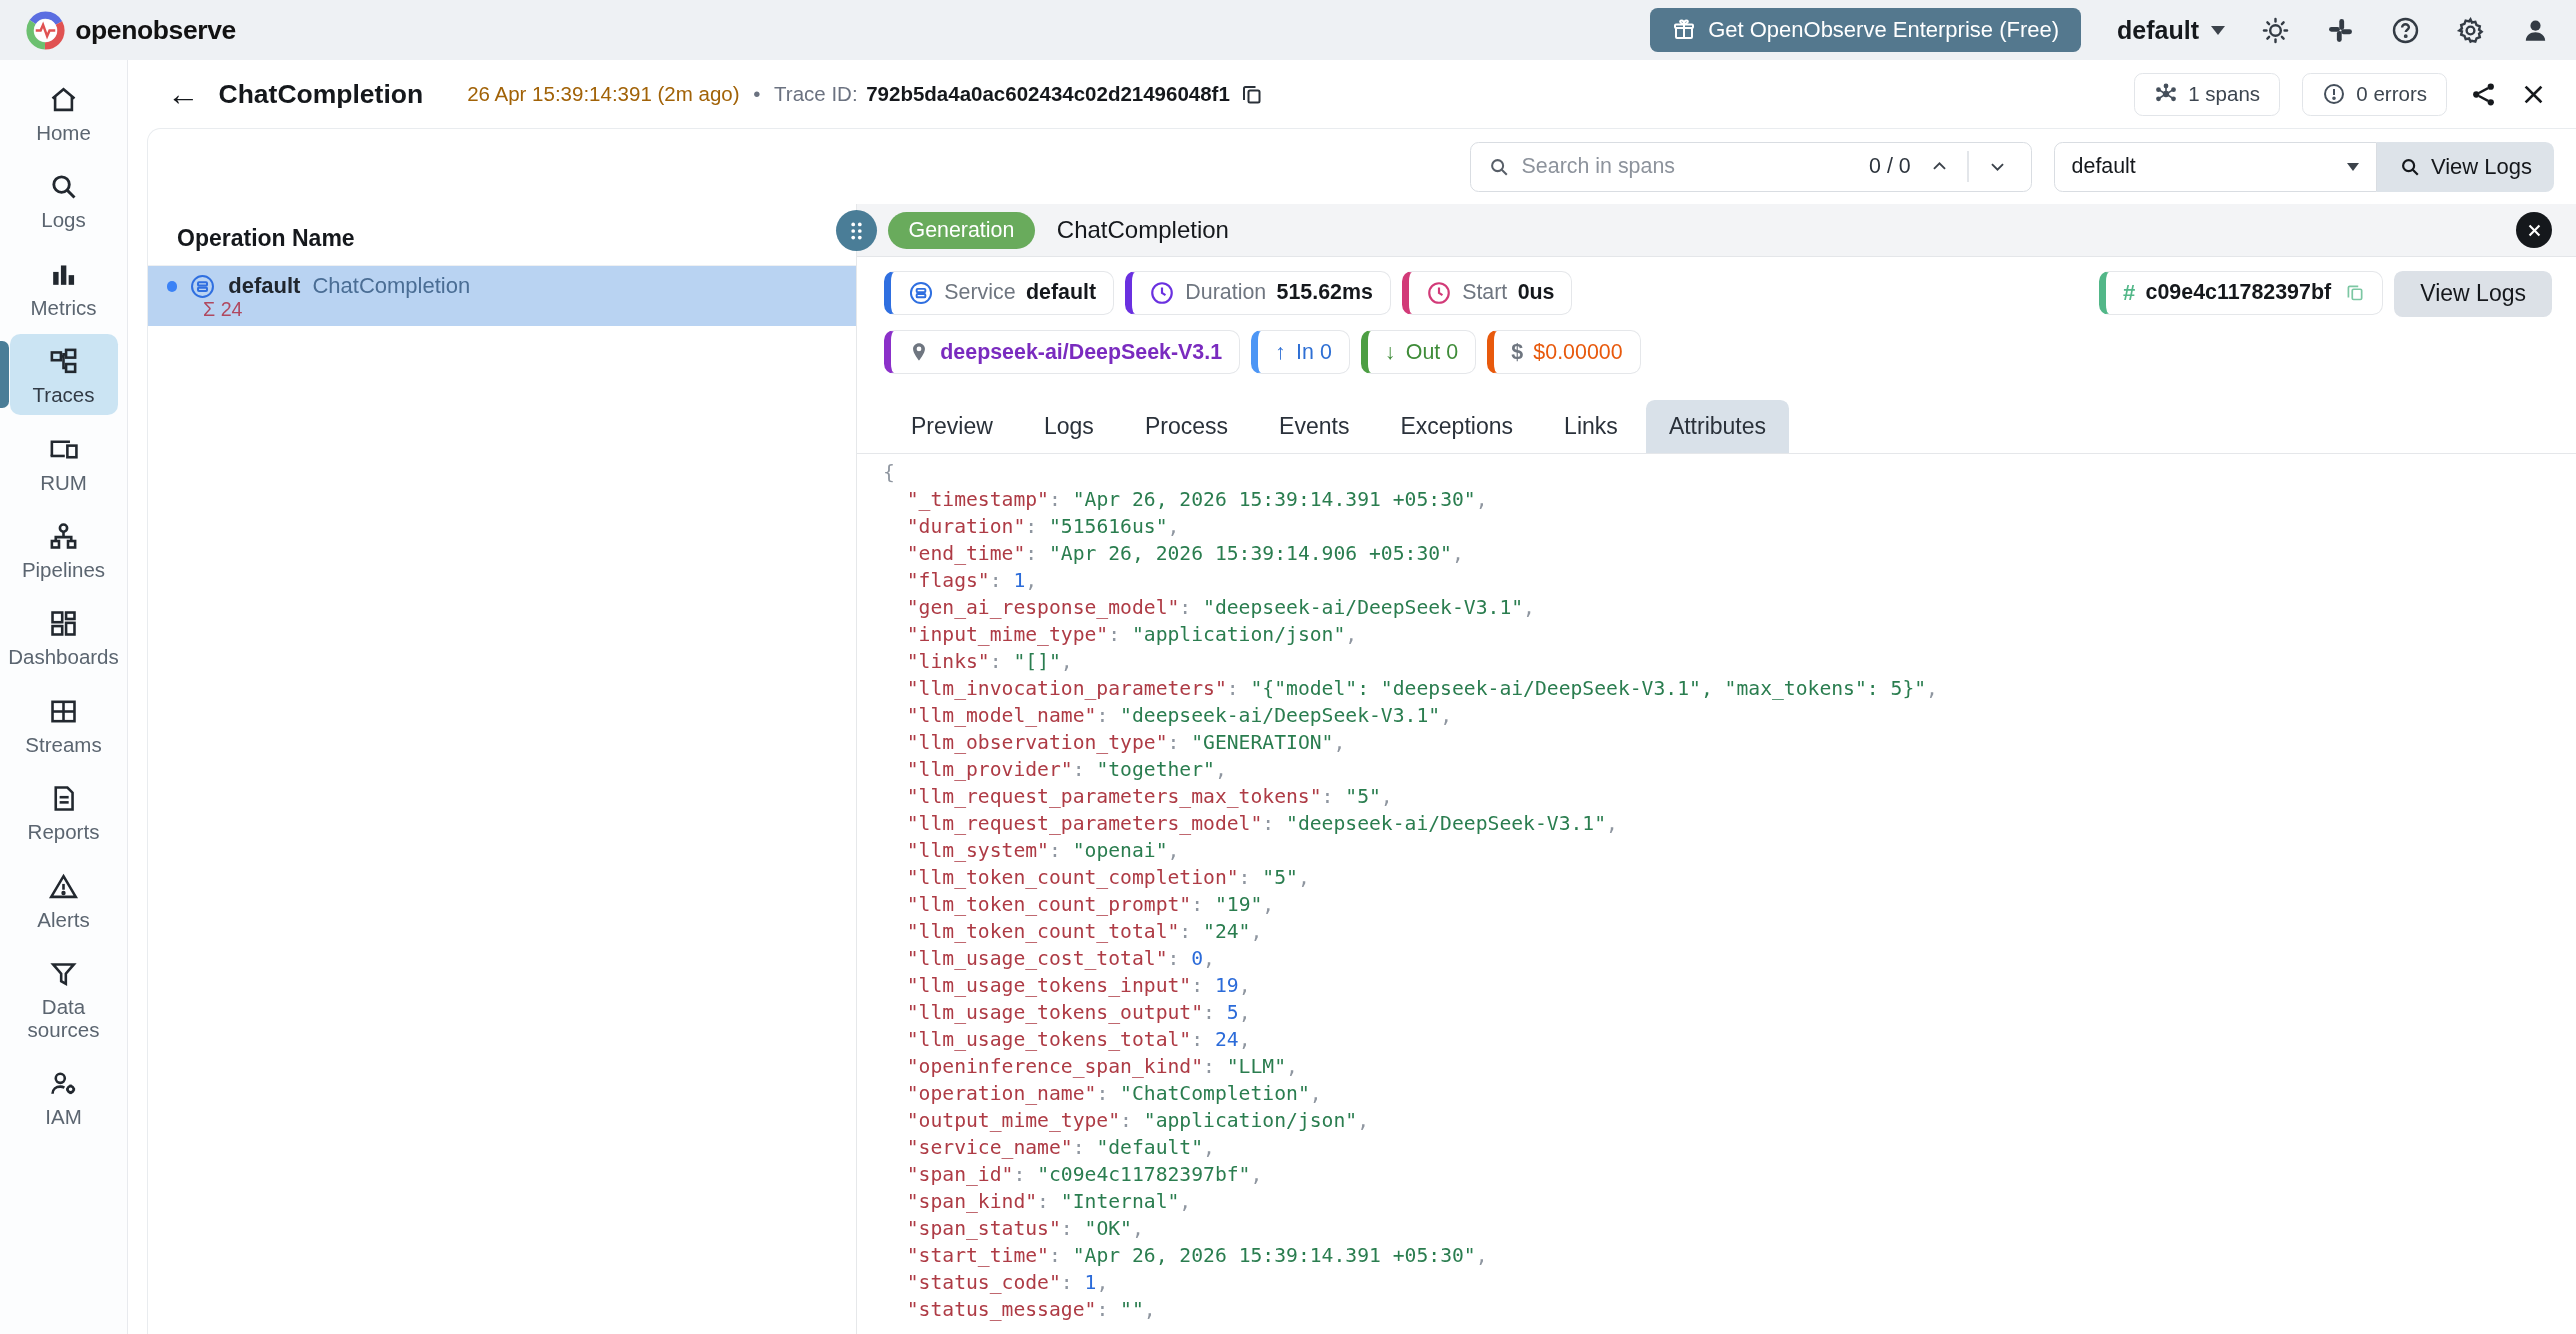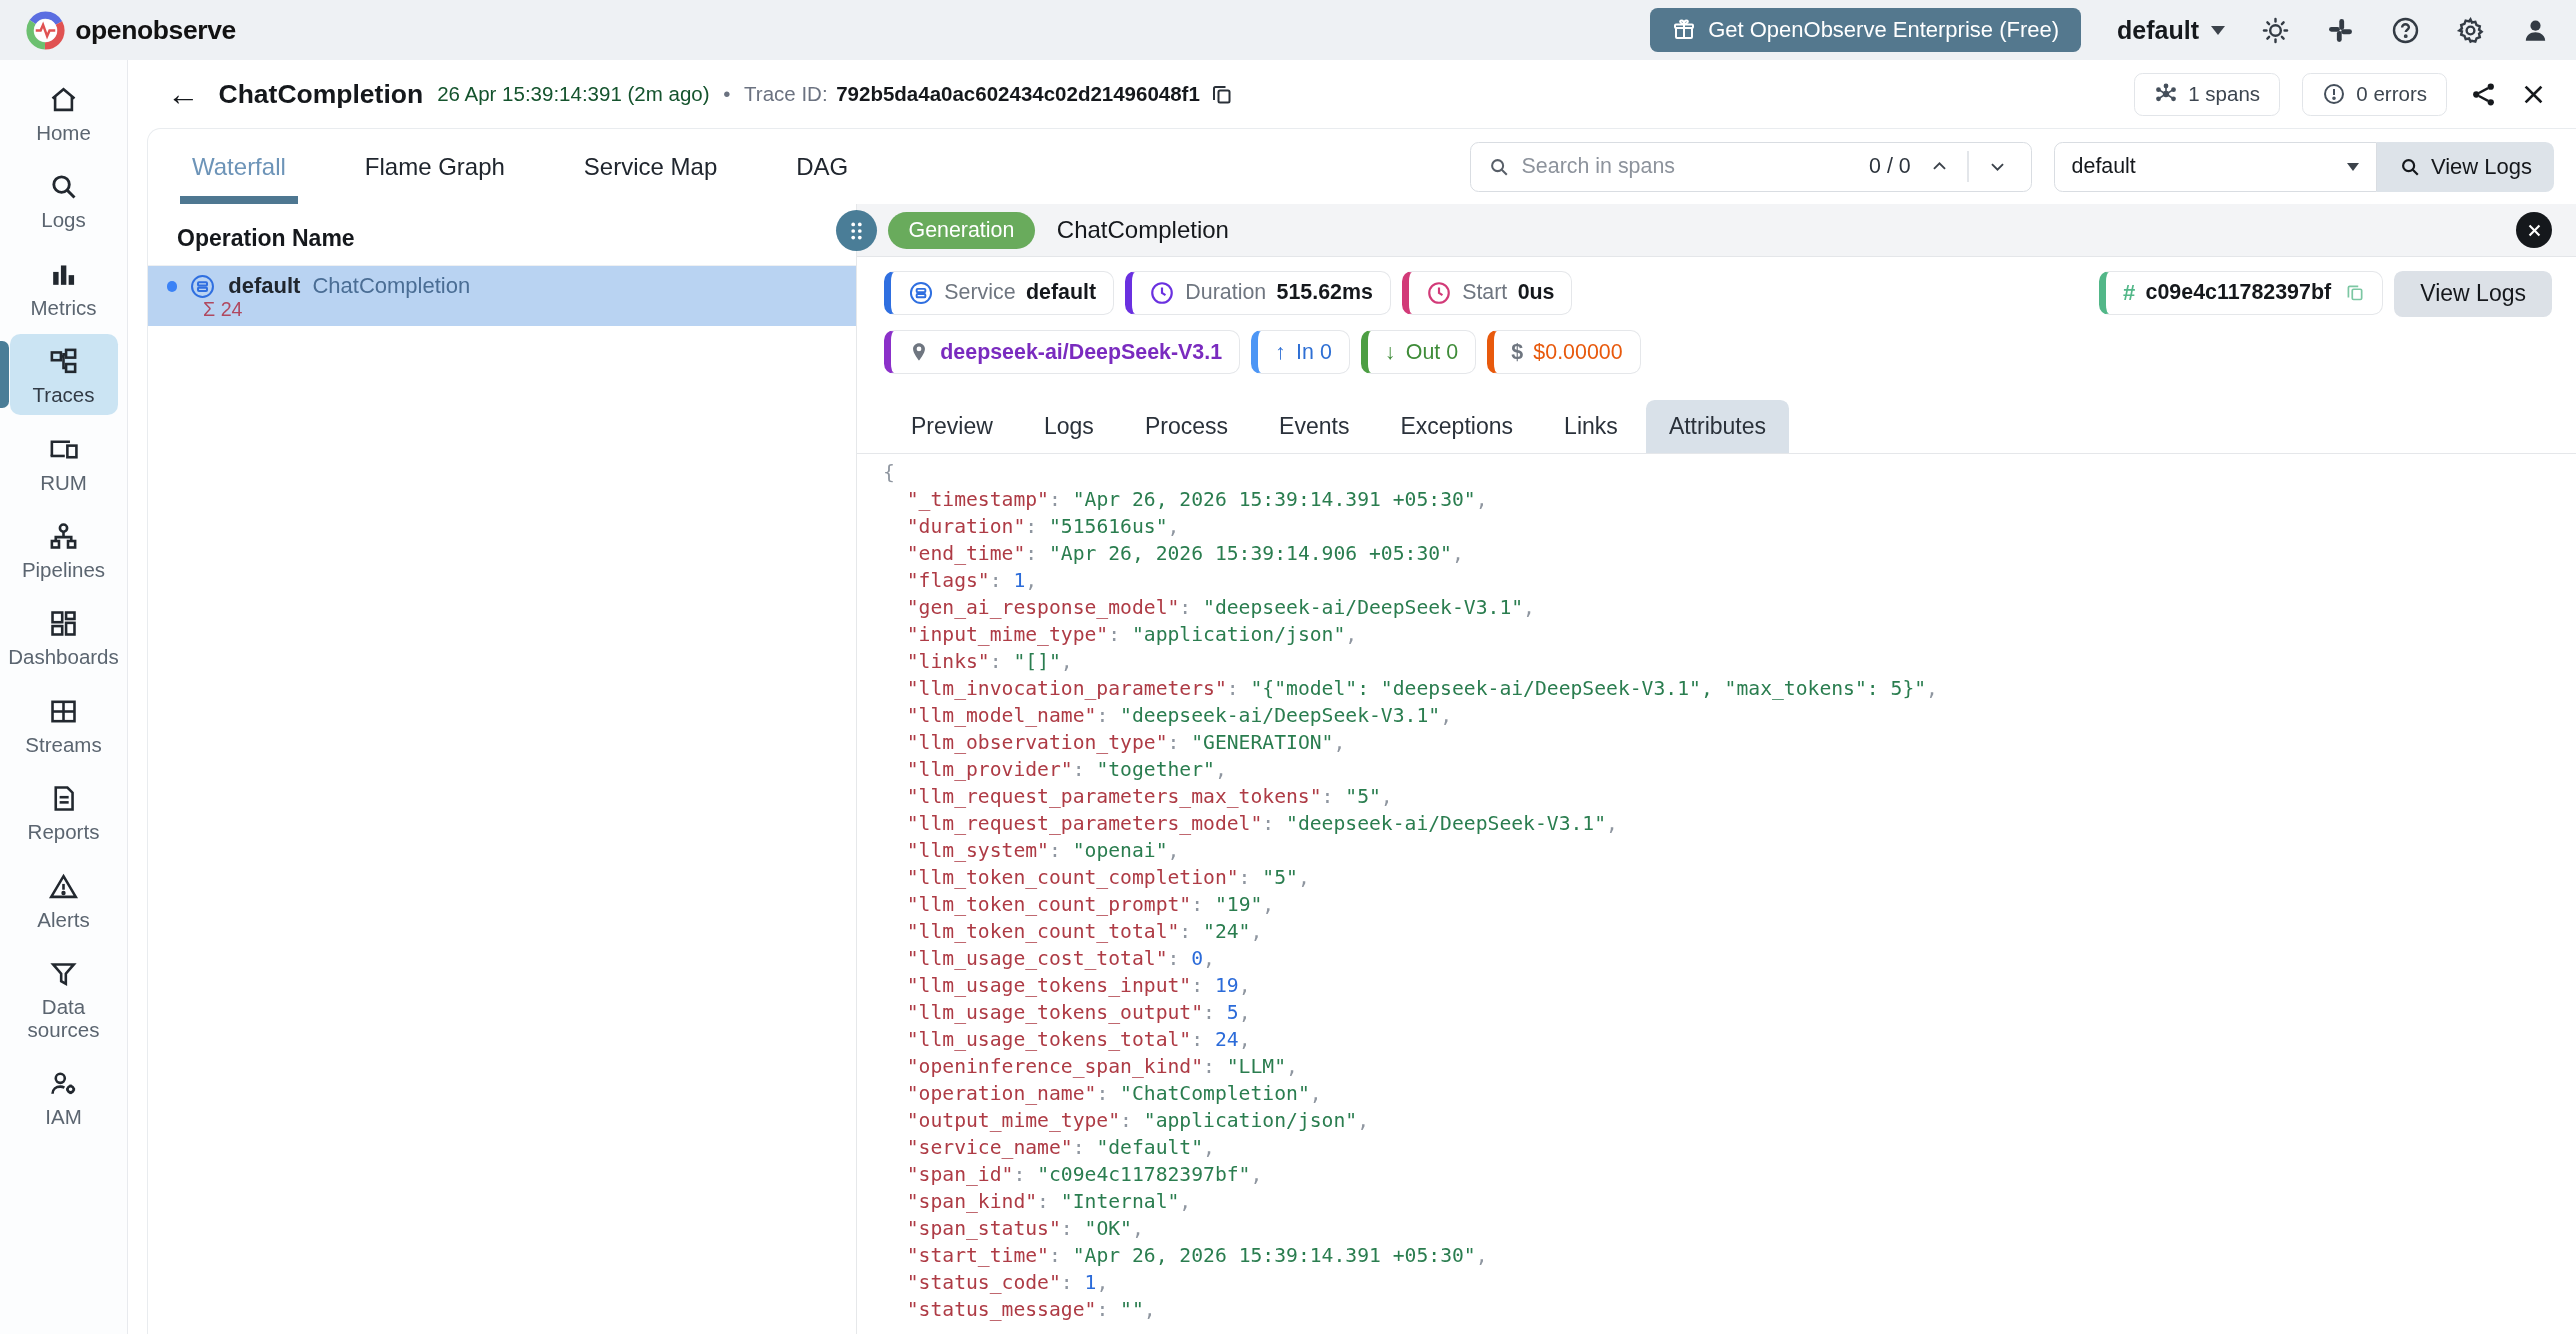--- a/index.html
+++ b/index.html
@@ -38,21 +38,21 @@
   .nav-item.active .nav-label{color:#323b46}
   .nav-indicator{position:absolute;left:-10.3px;top:8%;width:9.4px;height:84%;
     background:var(--nav-indicator);border-radius:0 6.8px 6.8px 0}
 
   .main{flex:1;display:flex;flex-direction:column;min-width:0}
 
   
   .trace-toolbar{height:68px;display:flex;align-items:center;padding:0 29px 0 39px;gap:0}
   .back-arrow{font-size:32.5px;color:#16191d;cursor:pointer;line-height:1}
   .trace-title{font-size:26.5px;font-weight:700;color:#15181c;margin-left:19px}
-  .trace-time{font-size:20.5px;color:#14532d;margin-left:14px}
+  .trace-time{font-size:20.5px;color:#a16207;margin-left:44px}
   .dot-sep{color:#6b7280;font-size:20.5px;margin:0 13.7px}
   .trace-id-label{font-size:20.5px;color:#6b7280;margin-right:8.6px}
   .trace-id{font-size:20.5px;font-weight:700;color:#15181c}
   .copy-icon{color:#2a3139;margin-left:10.3px;cursor:pointer}
   .toolbar-right{margin-left:auto;display:flex;align-items:center;gap:22px}
   .stat-badge{height:43px;border:1.7px solid #e2e5e9;border-radius:8.6px;background:#fff;
     display:flex;align-items:center;gap:10.3px;padding:0 19px;font-size:20.5px;color:#3d4650}
   .stat-badge .b-icon{color:#454f5b}
   .tb-action{color:#16191d;cursor:pointer}
 
@@ -397,26 +397,20 @@
           <svg width="27" height="27" viewBox="0 0 24 24" stroke="currentColor" stroke-width="2.4" fill="none">
               <line x1="5" y1="5" x2="19" y2="19"></line>
               <line x1="19" y1="5" x2="5" y2="19"></line>
             </svg>
         </span>
       </div>
     </div>
 
     <div class="card">
       <div class="card-head">
-        <div class="main-tabs">
-          <div class="main-tab active">Waterfall</div>
-          <div class="main-tab">Flame Graph</div>
-          <div class="main-tab">Service Map</div>
-          <div class="main-tab">DAG</div>
-        </div>
         <div class="head-right">
           <div class="search-box">
             <span style="color:#585f68">
               <svg width="22" height="22" viewBox="0 0 24 24" fill="none" stroke="currentColor" stroke-width="2.2">
                   <circle cx="10.5" cy="10.5" r="6"></circle>
                   <line x1="15" y1="15" x2="20.5" y2="20.5"></line>
                 </svg>
             </span>
             <input placeholder="Search in spans" style="">
             <span class="match-counter">0 / 0</span>

